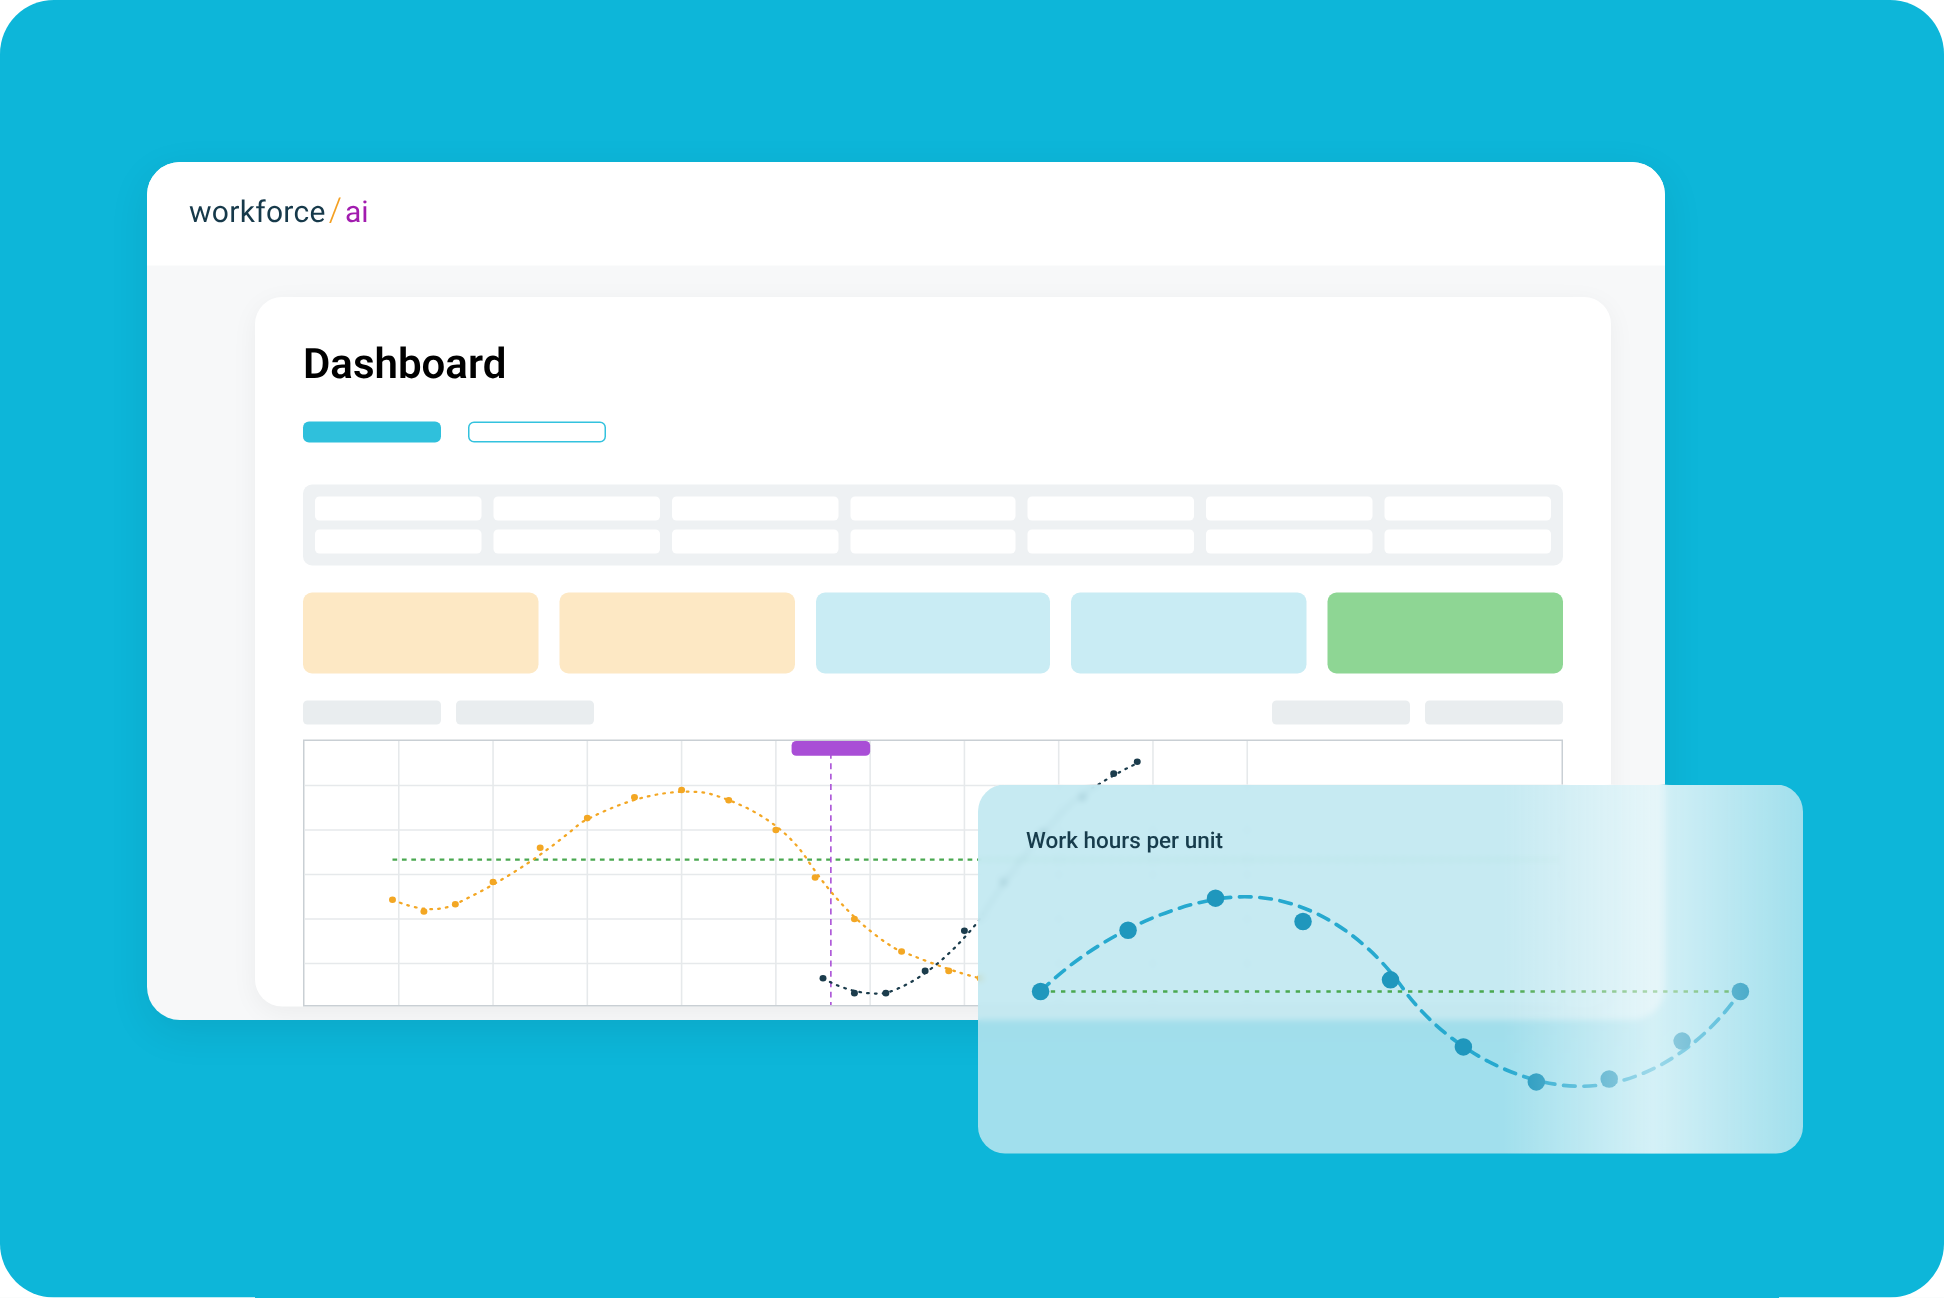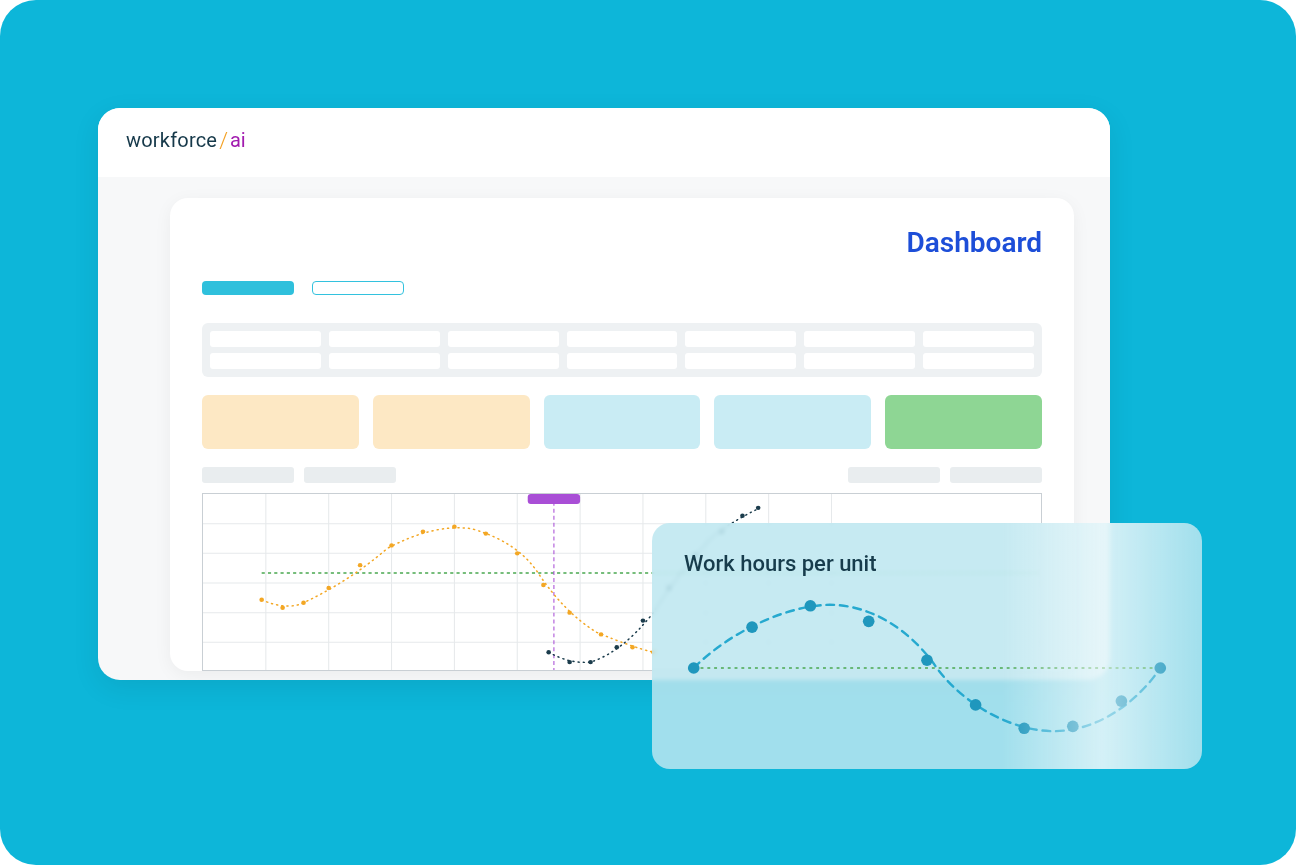--- a/index.html
+++ b/index.html
@@ -27,42 +27,41 @@
     border-radius: 22px;
     box-shadow: 0 8px 28px rgba(0,0,0,0.08);
     overflow: hidden;
   }
   .app-header {
     background: #fff;
     padding: 20px 28px 24px 28px;
   }
   .logo {
     display: inline-flex;
-    align-items: flex-start;
+    align-items: center;
     gap: 2px;
   }
   .logo-word { color: #16394a; font-size: 20px; font-weight: 400; letter-spacing: 0.2px; }
   .logo-slash { color: #f4a022; font-size: 22px; font-weight: 300; }
   .logo-ai { color: #a21caf; font-size: 20px; font-weight: 400; }
   .dashboard-card {
     position: absolute;
     left: 72px;
     top: 90px;
     right: 36px;
     background: #fff;
     border-radius: 18px;
     box-shadow: 0 4px 18px rgba(0,0,0,0.05);
     padding: 28px 32px 0 32px;
   }
   .dash-title {
-    color: #1d4ed8;
+    color: #000000;
     font-size: 28px;
     font-weight: 600;
     margin-bottom: 22px;
-    text-align: right;
   }
   .tabs { display: flex; gap: 18px; margin-bottom: 28px; }
   .tab-pill {
     width: 92px; height: 14px; border-radius: 4px;
   }
   .tab-active { background: #2fc0dc; }
   .tab-inactive { background: #fff; border: 1.5px solid #33c2de; width: 92px; height: 14px; }
   .header-strip {
     background: #eef1f3;
     border-radius: 6px;
@@ -99,21 +98,21 @@
     padding: 28px 32px;
     backdrop-filter: blur(2px);
   }
   .overlay-fade {
     position: absolute;
     right: 0; top: 0; bottom: 0; width: 200px;
     background: linear-gradient(90deg, rgba(255,255,255,0) 0%, rgba(255,255,255,0.55) 50%, rgba(255,255,255,0) 100%);
     pointer-events: none;
     border-radius: 0 18px 18px 0;
   }
-  .overlay-title { color: #173c4c; font-size: 22px; font-weight: 500; margin-bottom: 12px; }
+  .overlay-title { color: #173c4c; font-size: 15px; font-weight: 500; margin-bottom: 12px; }
   .overlay-chart { width: 100%; height: 160px; }
 </style>
 </head>
 <body>
 
 <div class="outer">
 
   <div class="app-window">
     <div class="app-header">
       <div class="logo">

